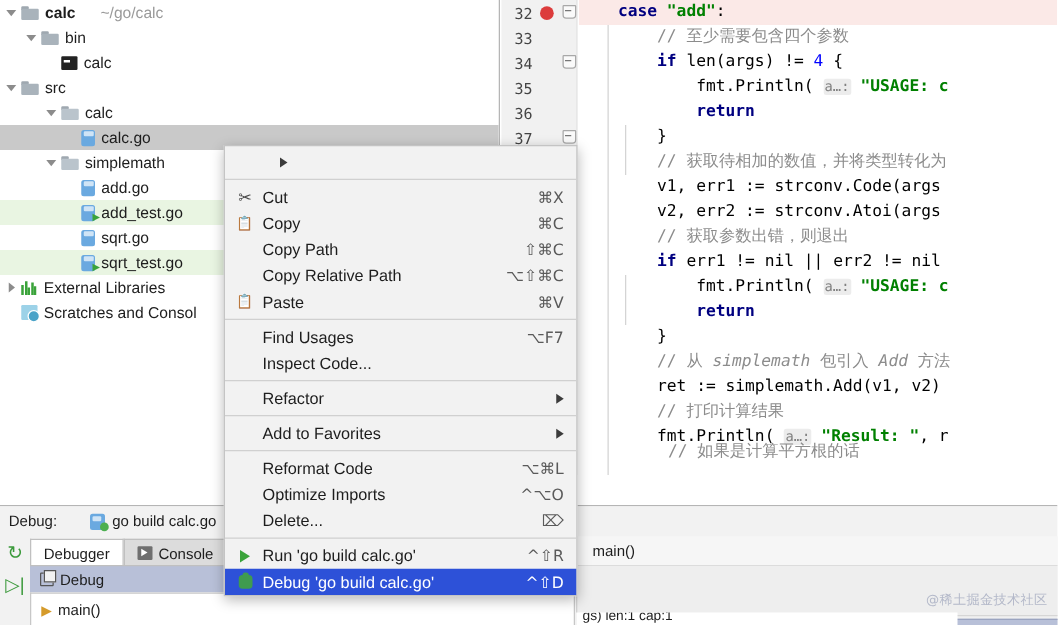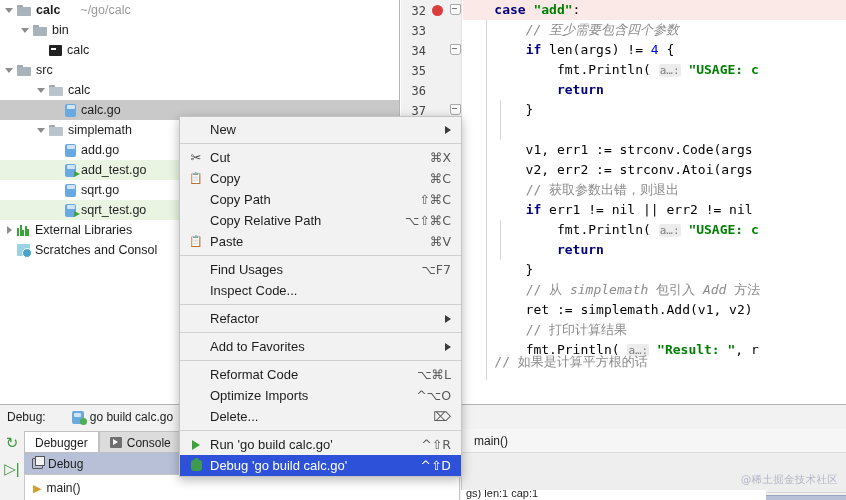--- a/index.html
+++ b/index.html
@@ -489,38 +489,38 @@
         <div class="foldmark" style="top: 264px;"></div>
         <div class="foldmark" style="top: 304px;"></div>
         <div class="foldmark" style="top: 344px;"></div>
       </div>
     <div id="code-area">
         <div class="hl-row" style="top: 0px;"></div>
         <div class="indent-guide" style="left: 23px; top: 20px; height: 360px;"></div>
         <div class="indent-guide" style="left: 37px; top: 100px; height: 40px;"></div>
         <div class="indent-guide" style="left: 37px; top: 220px; height: 40px;"></div>
         <div class="codeline" style="top: 0px;"><span>    </span><span class="kw">case</span><span> </span><span class="str">"add"</span><span>:</span></div>
-        <div class="codeline" style="top: 20px; font-style: italic;"><span>        </span><span class="cmt">// 至少需要包含四个参数</span></div>
+        <div class="codeline" style="top: 20px;"><span>        </span><span class="cmt">// 至少需要包含四个参数</span></div>
         <div class="codeline" style="top: 40px;"><span>        </span><span class="kw">if</span><span> len(args) != </span><span class="num">4</span><span> {</span></div>
         <div class="codeline" style="top: 60px;"><span>            </span><span>fmt.Println( </span><span class="param">a…:</span><span> </span><span class="str">"USAGE: c</span></div>
         <div class="codeline" style="top: 80px;"><span>            </span><span class="kw">return</span></div>
         <div class="codeline" style="top: 100px;"><span>        }</span></div>
-        <div class="codeline" style="top: 120px;"><span>        </span></div>
+        <div class="codeline" style="top: 120px;"><span>        </span><span class="cmt">// 获取待相加的数值，并将类型转化为</span></div>
         <div class="codeline" style="top: 140px;"><span>        v1, err1 := strconv.Code(args</span></div>
         <div class="codeline" style="top: 160px;"><span>        v2, err2 := strconv.Atoi(args</span></div>
         <div class="codeline" style="top: 180px;"><span>        </span><span class="cmt">// 获取参数出错，则退出</span></div>
         <div class="codeline" style="top: 200px;"><span>        </span><span class="kw">if</span><span> err1 != nil || err2 != nil</span></div>
         <div class="codeline" style="top: 220px;"><span>            </span><span>fmt.Println( </span><span class="param">a…:</span><span> </span><span class="str">"USAGE: c</span></div>
         <div class="codeline" style="top: 240px;"><span>            </span><span class="kw">return</span></div>
         <div class="codeline" style="top: 260px;"><span>        }</span></div>
         <div class="codeline" style="top: 280px;"><span>        </span><span class="cmt">// 从 </span><span class="cmt-i">simplemath</span><span class="cmt"> 包引入 </span><span class="cmt-i">Add</span><span class="cmt"> 方法</span></div>
         <div class="codeline" style="top: 300px;"><span>        ret := simplemath.Add(v1, v2)</span></div>
         <div class="codeline" style="top: 320px;"><span>        </span><span class="cmt">// 打印计算结果</span></div>
         <div class="codeline" style="top: 340px;"><span>        </span><span>fmt.Println( </span><span class="param">a…:</span><span> </span><span class="str">"Result: "</span><span>, r</span></div>
-        <div class="codeline" style="top: 352px;"><span>    </span><span class="cmt">// 如果是计算平方根的话</span></div>
+        <div class="codeline" style="top: 352px; padding-left: 40px;"><span>    </span><span class="cmt">// 如果是计算平方根的话</span></div>
       </div>
   </div>
 
   <div id="debug-panel">
     <div id="debug-head">
       <span>Debug:</span>
       <span class="cfg-ico"></span>
       <span>go build calc.go</span>
     </div>
 
@@ -564,21 +564,20 @@
     </div>
 
     <div id="bottom-strip">
       <span class="txt">gs) len:1  cap:1</span>
     </div>
   </div>
 
   <div id="ctx-menu">
       <div class="mi">
         <span class="mi-ico"></span>
-        <span class="mi-label">New</span>
         <span class="mi-sub"></span>
       </div>
       <div class="msep"></div>
       <div class="mi">
         <span class="mi-ico">
           <span class="scissors">✂</span>
         </span>
         <span class="mi-label">Cut</span>
         <span class="mi-accel">⌘X</span>
       </div>

